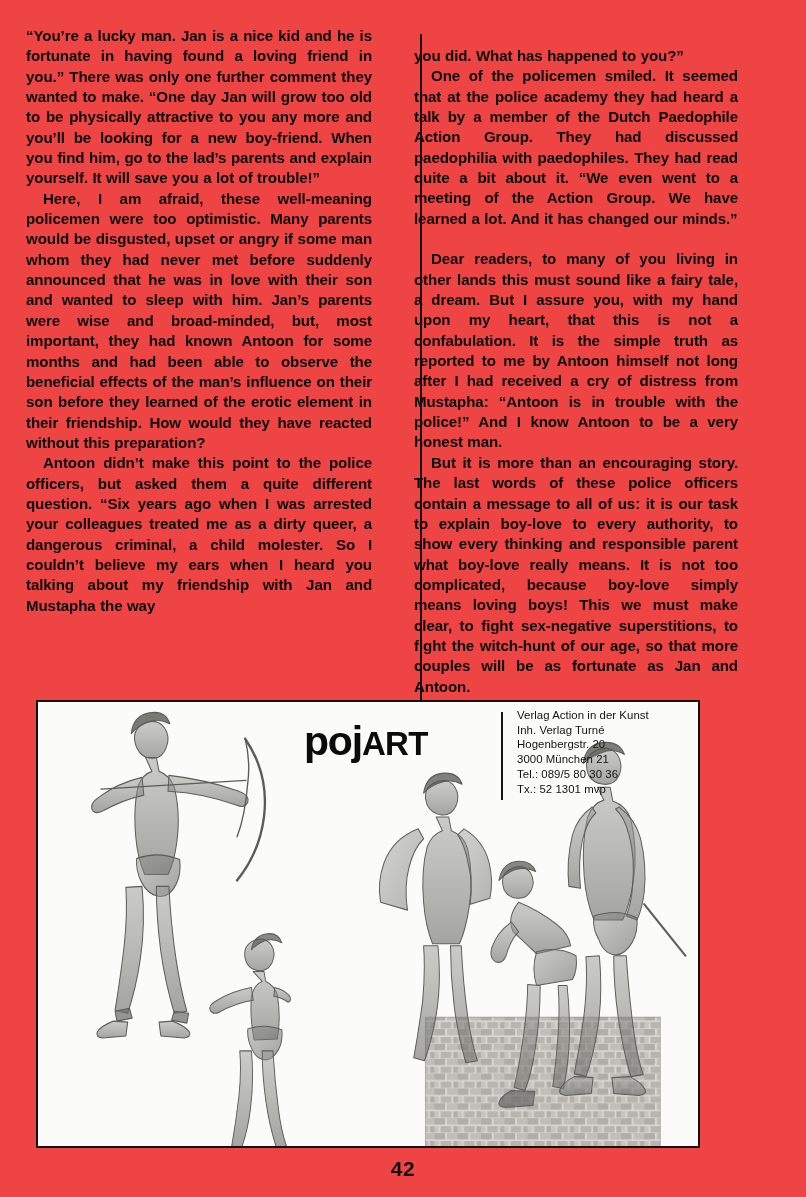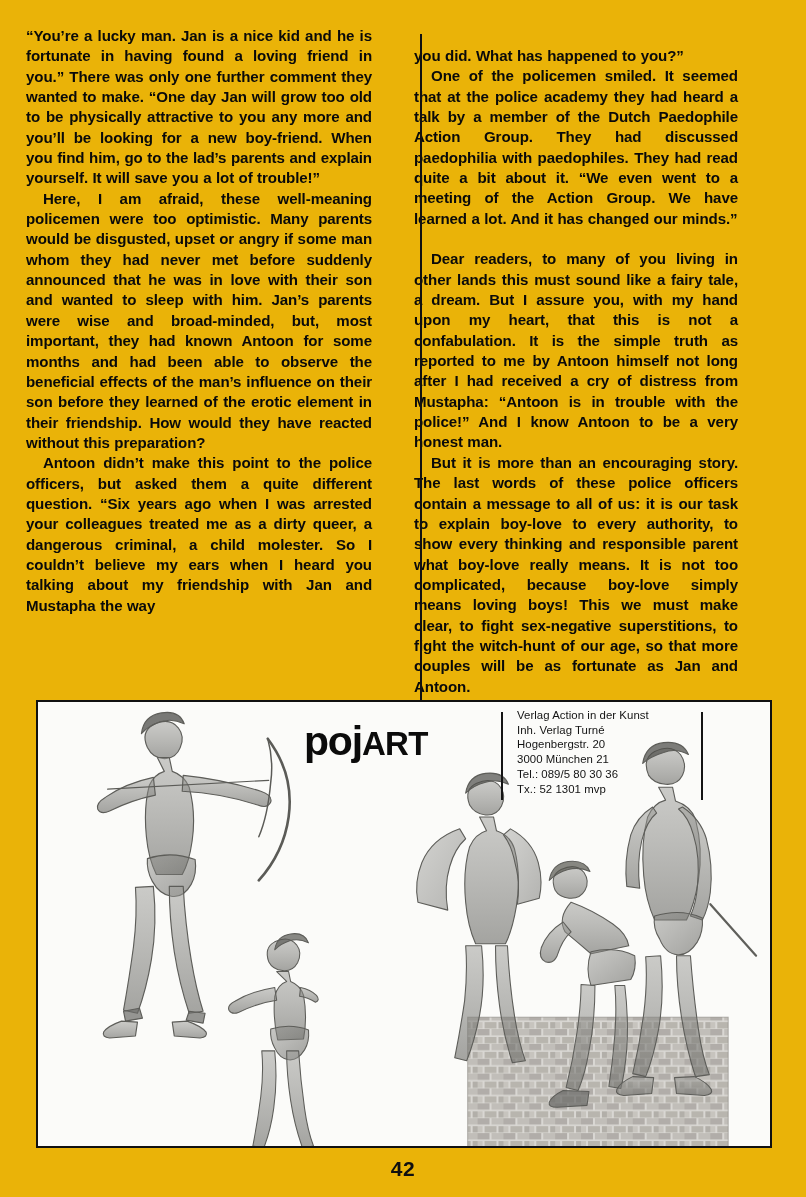--- a/index.html
+++ b/index.html
@@ -7,21 +7,21 @@
     margin: 0;
     padding: 0;
     background: #ffffff;
   }
 
   .page {
     position: relative;
     width: 806px;
     height: 1197px;
     margin: 0 auto;
-    background: #eab308;
+    background: #ef4444;
     font-family: "Liberation Sans", sans-serif;
     overflow: hidden;
   }
 
   
   .article {
     position: absolute;
     left: 26px;
     top: 26px;
     width: 754px;
@@ -61,21 +61,21 @@
   }
 
   .column p.indent { text-indent: 17px; }
   .column p.gap    { margin-top: 20.3px; }
 
   
   .ad {
     position: absolute;
     left: 36px;
     top: 700px;
-    width: 736px;
+    width: 664px;
     height: 448px;
     box-sizing: border-box;
     border: 2px solid #111;
     background: #fbfbfa;
     overflow: hidden;
   }
 
   .ad-header {
     position: absolute;
     left: 0;

